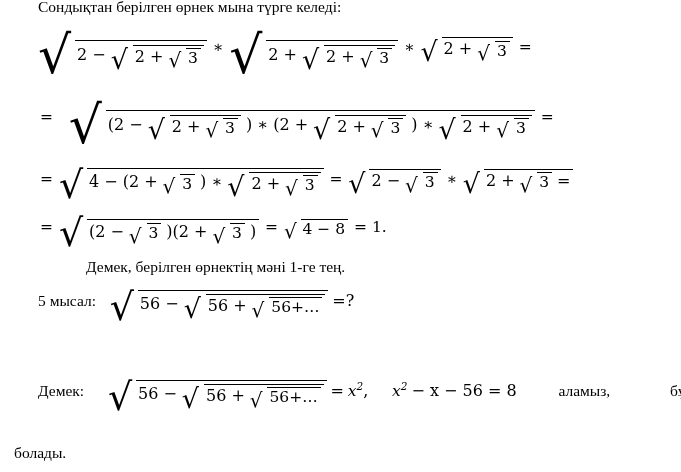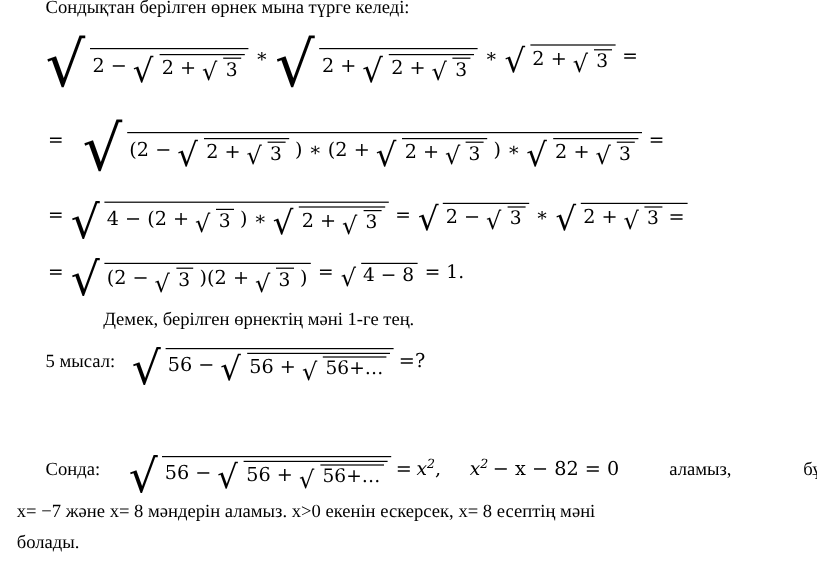--- a/index.html
+++ b/index.html
@@ -269,21 +269,21 @@
             </span>
           </span>
         </span>
       </span>
     </span>
     <span class="mathup">=?</span>
   </div>
 
 
   <div class="line" style="left:38px; top:378px;">
-    <span class="txt">Сонда:</span>
+    <span class="txt">Демек:</span>
     <span class="gap-m"></span>
     <span class="rad r3">
       <span class="sign">√</span>
       <span class="body">
         <span class="mathup">56 −</span>
         <span class="rad r2">
           <span class="sign">√</span>
           <span class="body">
             <span class="mathup">56 +</span>
             <span class="rad r1">
@@ -291,23 +291,22 @@
               <span class="body">56+…</span>
             </span>
           </span>
         </span>
       </span>
     </span>
     <span class="mathup">=</span>
     <span class="ital">x</span><span class="sup">2</span><span class="mathup">,</span>
     <span class="gap-m"></span>
     <span class="ital">x</span><span class="sup">2</span>
-    <span class="mathup">− x − 82 = 0</span>
+    <span class="mathup">− x − 56 = 8</span>
     <span class="gap-l"></span>
     <span class="txt">аламыз,</span>
     <span class="gap-xl"></span>
     <span class="txt">бұдан</span>
   </div>
 
-  <div class="line txt" style="left:14px; top:418px;">x= −7 және  x= 8  мәндерін аламыз. x&gt;0 екенін ескерсек, x= 8 есептің мәні</div>
   <div class="line txt" style="left:14px; top:444px;">болады.</div>
 
 </div>
 
 </body></html>

